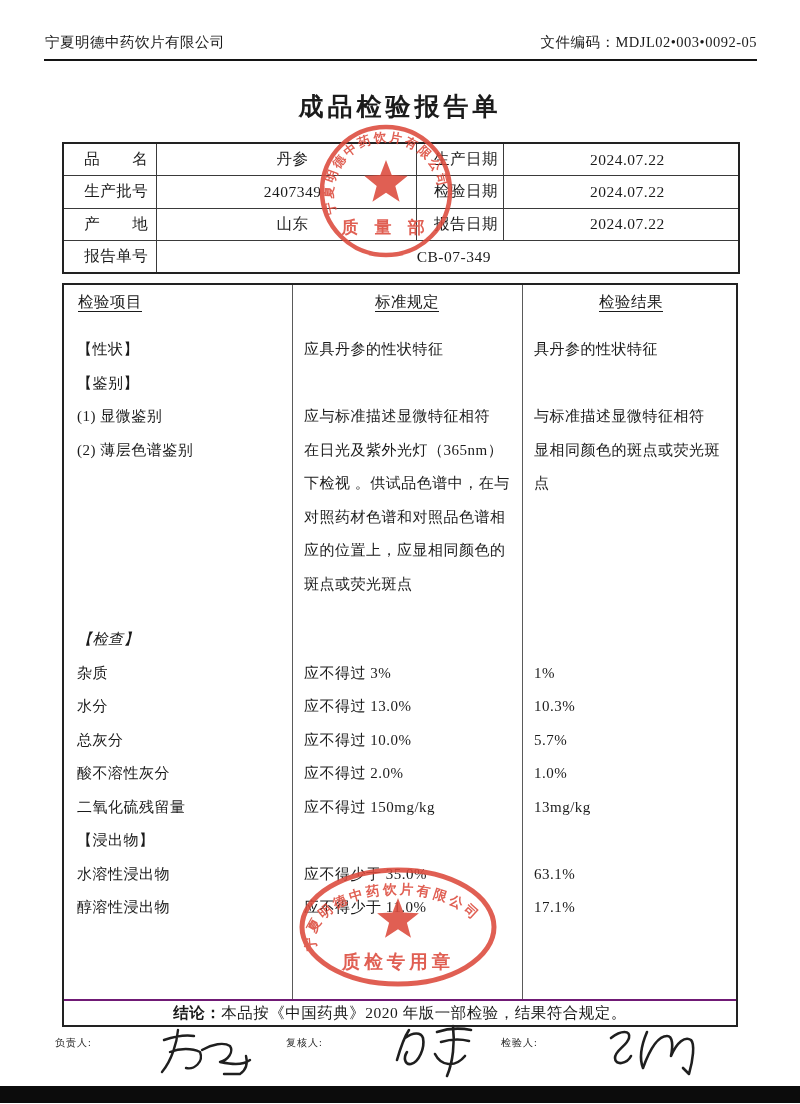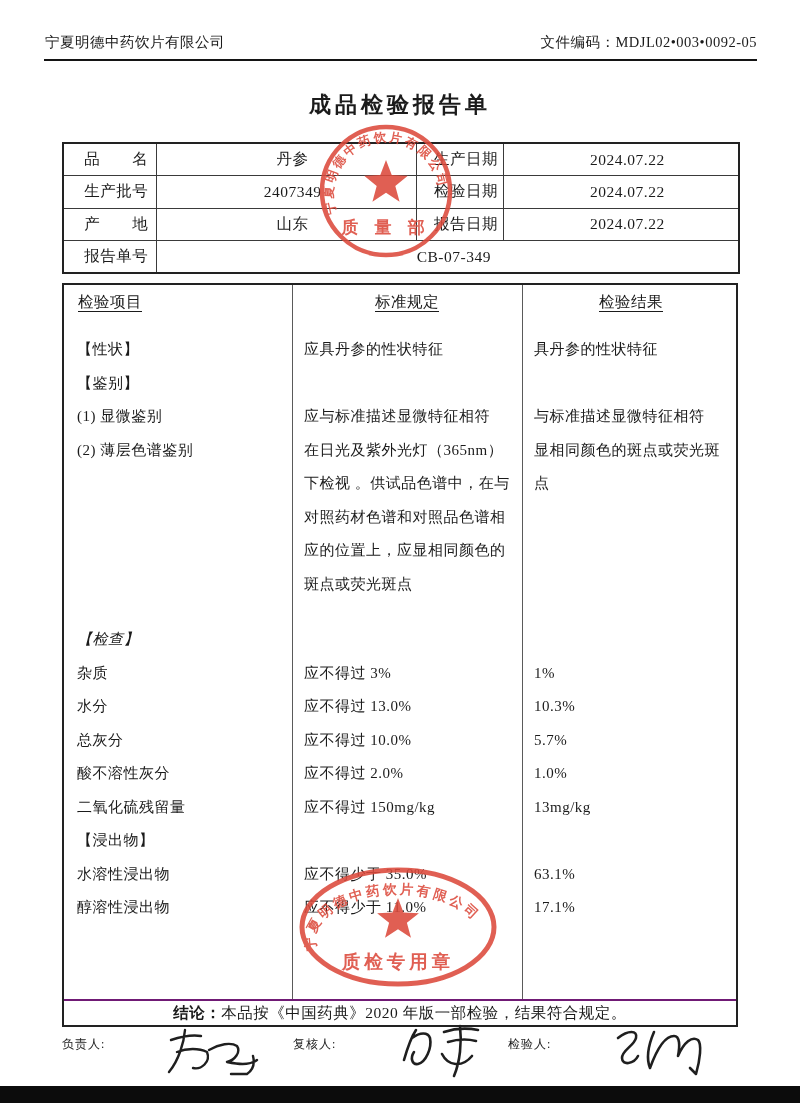--- a/index.html
+++ b/index.html
@@ -15,21 +15,21 @@
   .doc-header {
     position:absolute; top:33px; left:45px; right:43px;
     display:flex; justify-content:space-between; align-items:flex-end;
     font-size:14.5px; letter-spacing:0.5px;
   }
   .header-rule { position:absolute; top:59px; left:44px; right:43px; height:2px; background:#141414; }
 
   
   .title {
     position:absolute; top:90px; left:0; width:100%;
-    text-align:center; font-size:22px; font-weight:bold; letter-spacing:4px;
+    text-align:center; font-size:25px; font-weight:bold; letter-spacing:4px;
   }
 
   
   table.info {
     position:absolute; left:62px; top:142px; width:676px;
     border-collapse:collapse; table-layout:fixed;
     font-size:15.5px;
     text-align:center;
   }
   table.info td {
@@ -65,21 +65,21 @@
 
   
   .conclusion-row {
     border-top:2px solid #701a75; height:26px;
     display:flex; justify-content:center; align-items:center;
     font-size:15.5px; letter-spacing:0.5px;
   }
   .conclusion-row .c-label { font-weight:bold; }
 
   
-  .sign-row { position:absolute; left:62px; top:1032px; width:676px; height:60px; font-size:12px; }
+  .sign-row { position:absolute; left:55px; top:1032px; width:676px; height:60px; font-size:10px; }
   .sign-label { position:absolute; top:4px; letter-spacing:1px; }
   .lbl-resp { left:0; } .lbl-rev { left:231px; } .lbl-insp { left:446px; }
   .sig { position:absolute; }
   .sig svg { display:block; }
 
   
   .stamp { position:absolute; opacity:0.88; }
   .stamp-top { left:316px; top:121px; width:140px; height:140px; }
   .stamp-bottom { left:296px; top:864px; width:204px; height:126px; }
 

